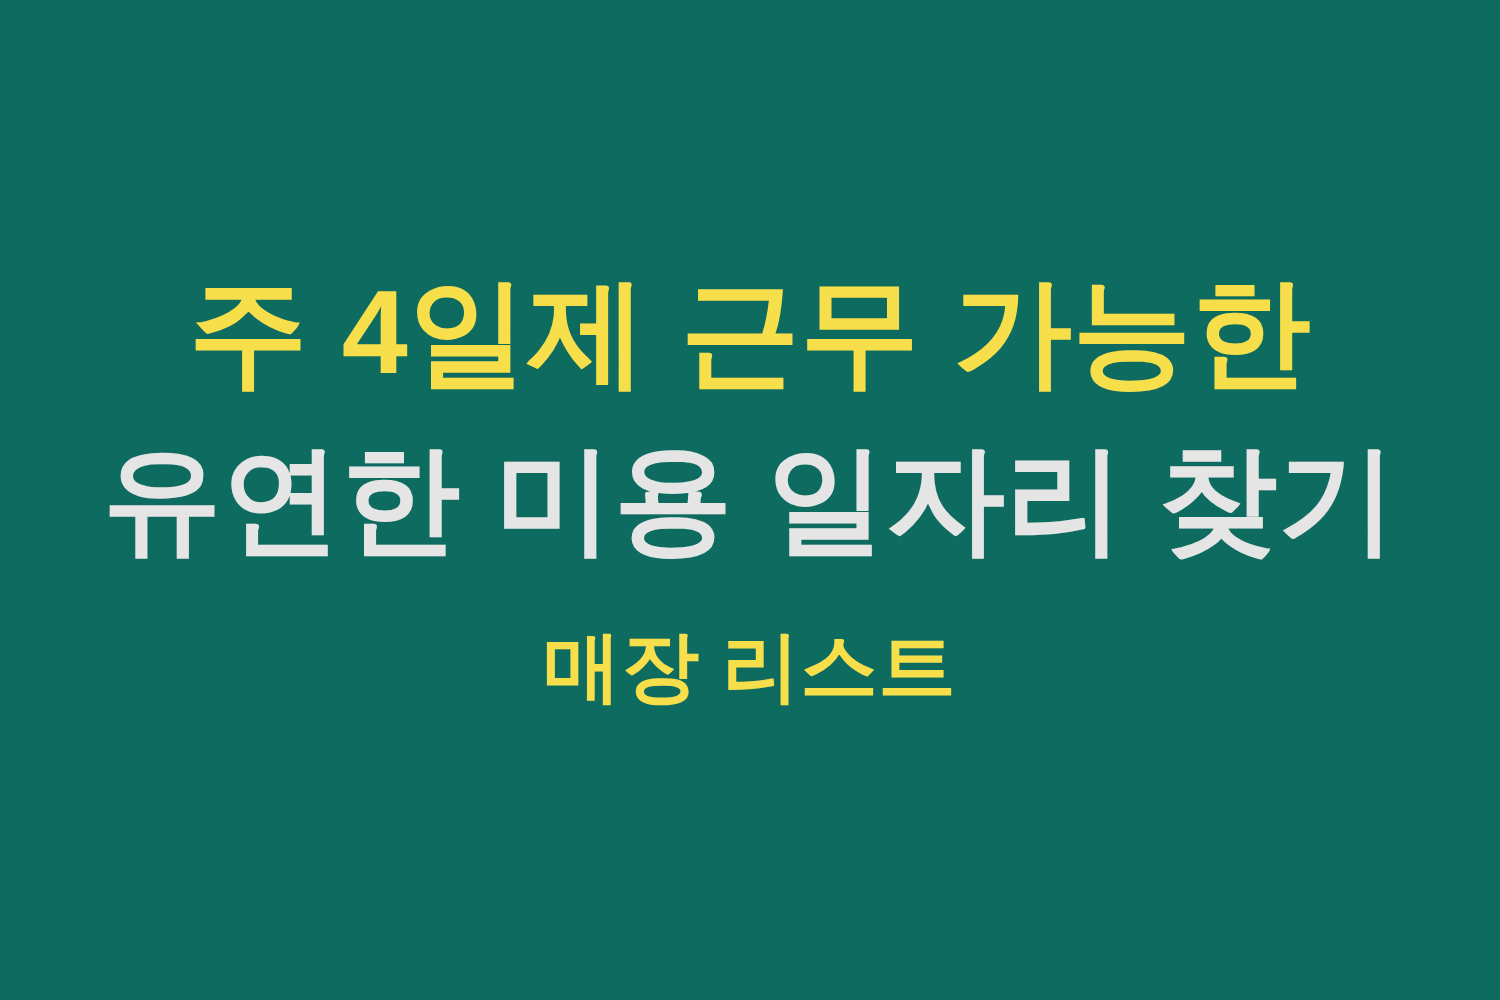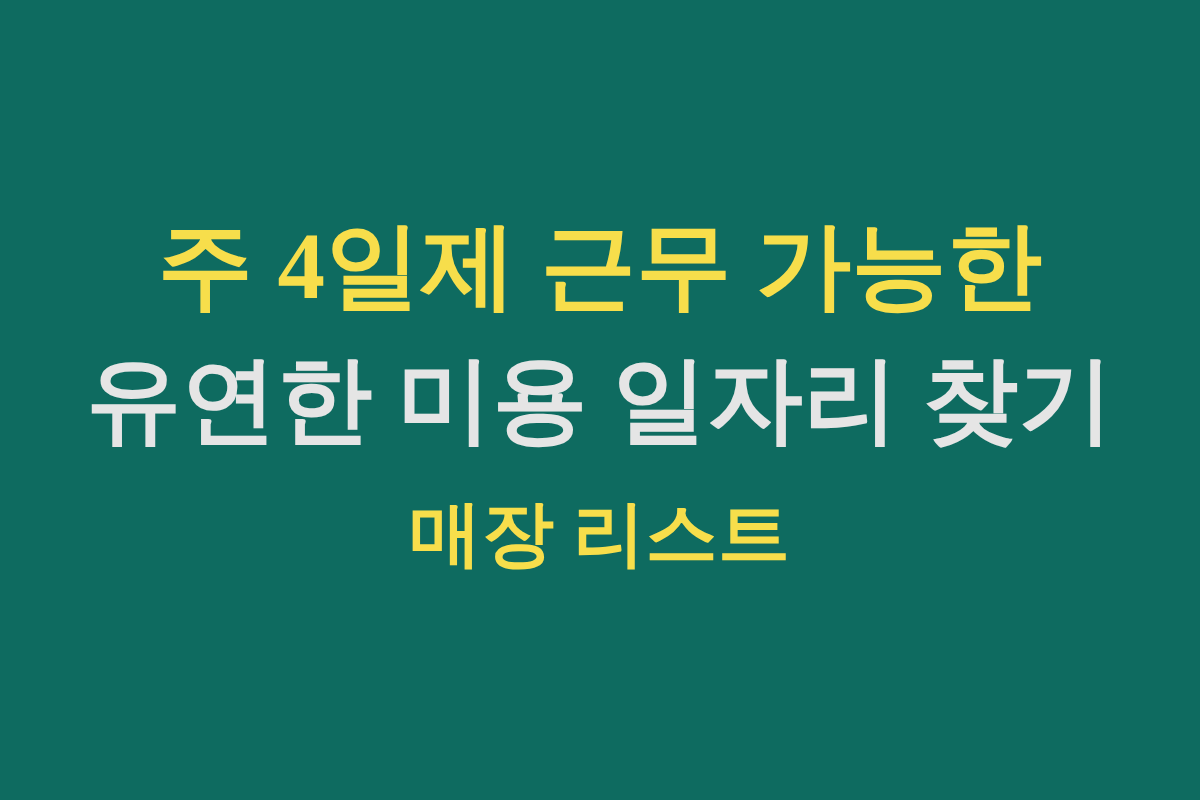--- a/index.html
+++ b/index.html
@@ -35,32 +35,32 @@
     justify-content: center;
     text-align: center;
     width: 100%;
     padding: 0 24px;
     box-sizing: border-box;
   }
 
   .headline-line {
     display: block;
     color: #F7DE4B;
-    font-family: Liberation Serif, serif;
+    font-family: Liberation Sans, sans-serif;
     font-weight: 700;
     font-size: 96px;
     line-height: 134px;
     letter-spacing: 0.5px;
     white-space: nowrap;
     text-rendering: geometricPrecision;
   }
 
   .headline-line.line-1 { font-size: 95px; }
   .headline-line.line-2 { font-size: 95px; }
-  .headline-line.line-3 { font-size: 72px; }
+  .headline-line.line-3 { font-size: 62px; }
 </style>
 </head>
 <body>
 
 <div id="banner" style="background-color: rgb(14, 107, 96);">
 
   <div id="headline">
     <span class="headline-line line-1" style="color: rgb(247, 222, 75);">주 4일제 근무 가능한</span>
     <span class="headline-line line-2" style="color: #e5e5e5;">유연한 미용 일자리 찾기</span>
     <span class="headline-line line-3" style="color: rgb(247, 222, 75);">매장 리스트</span>

